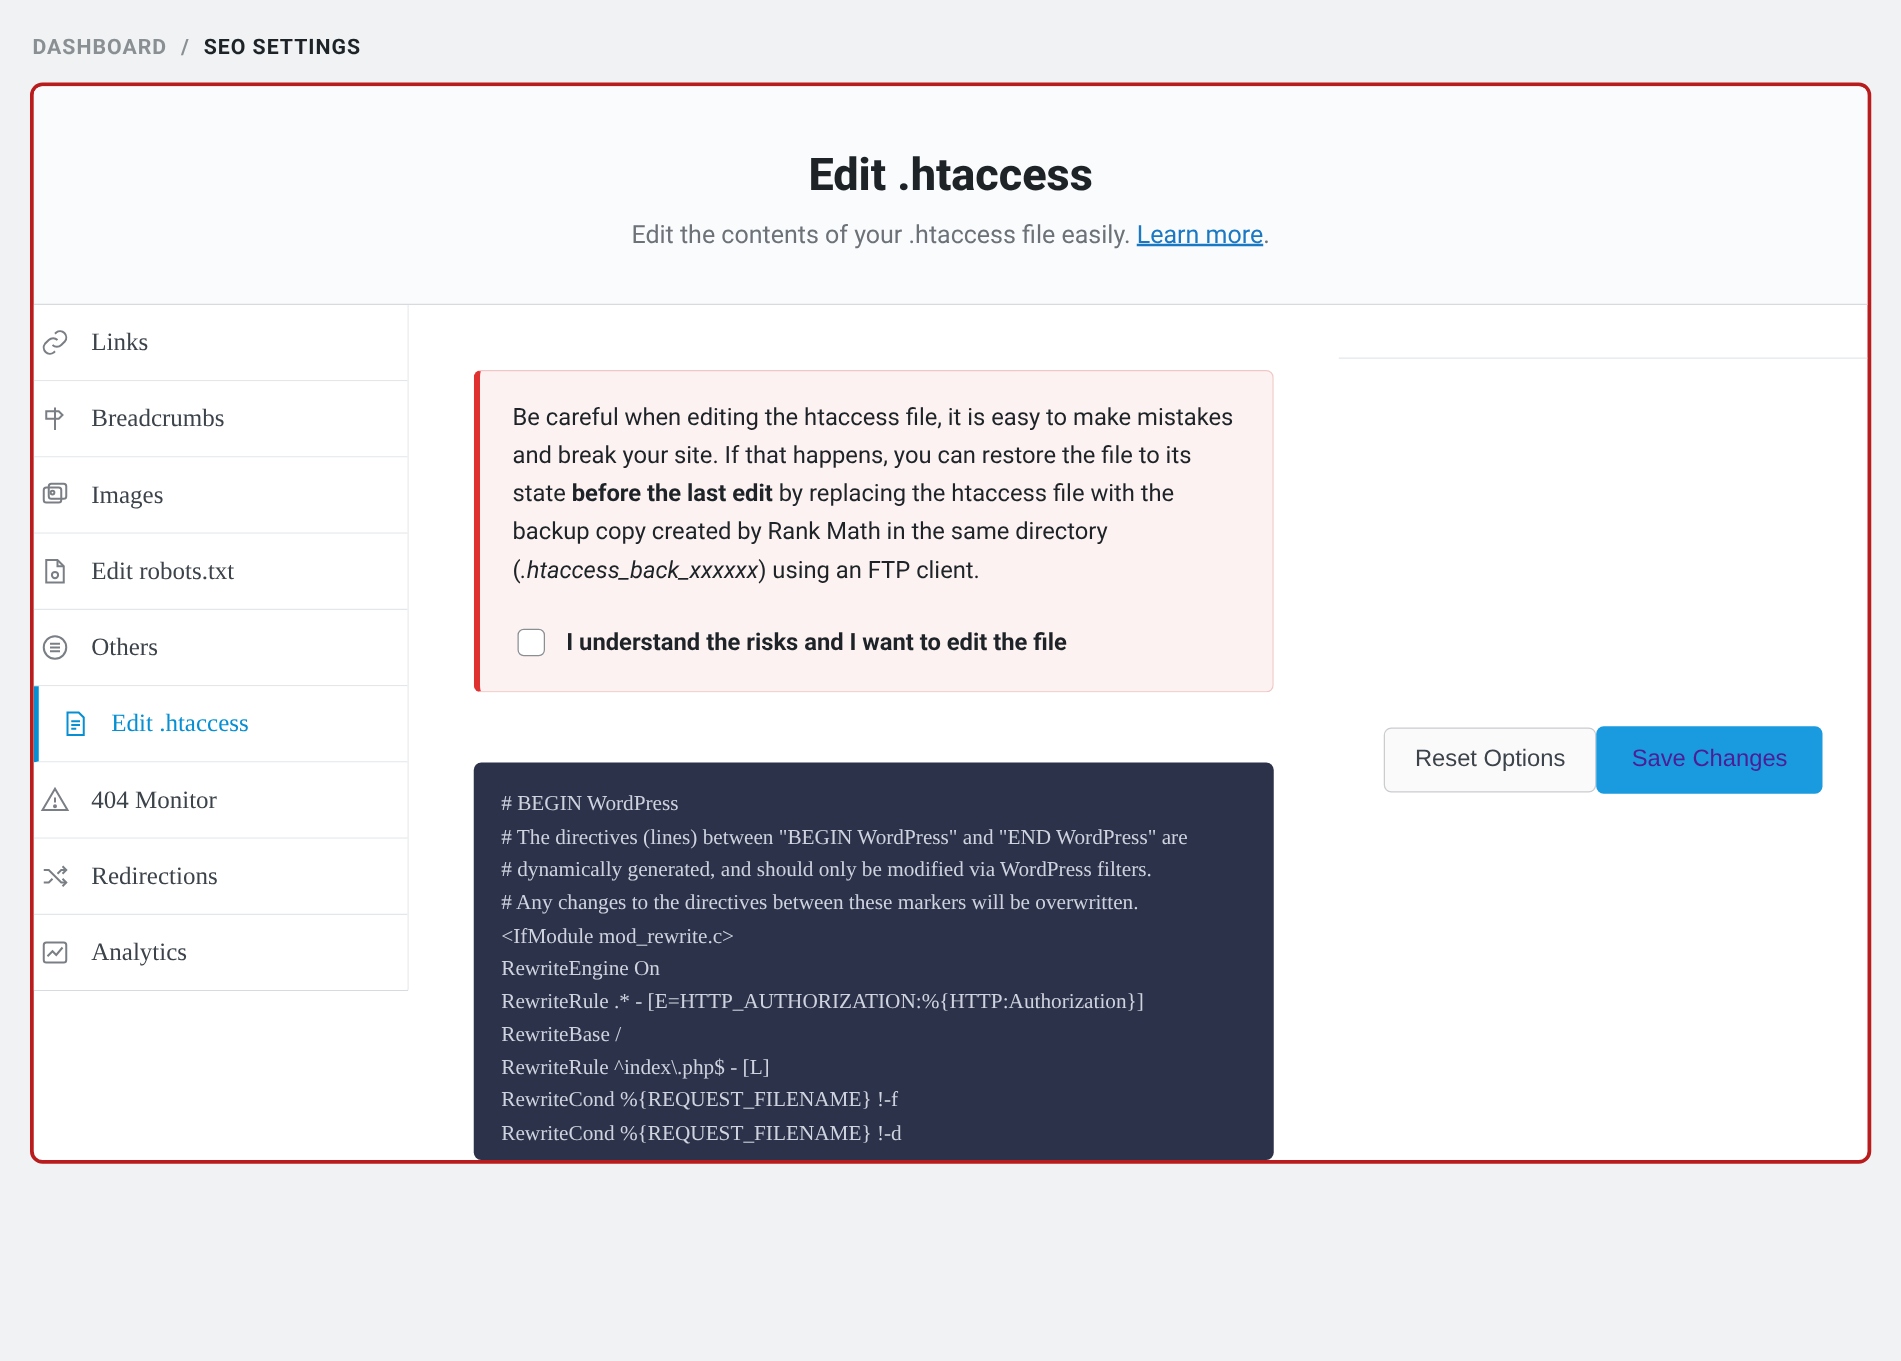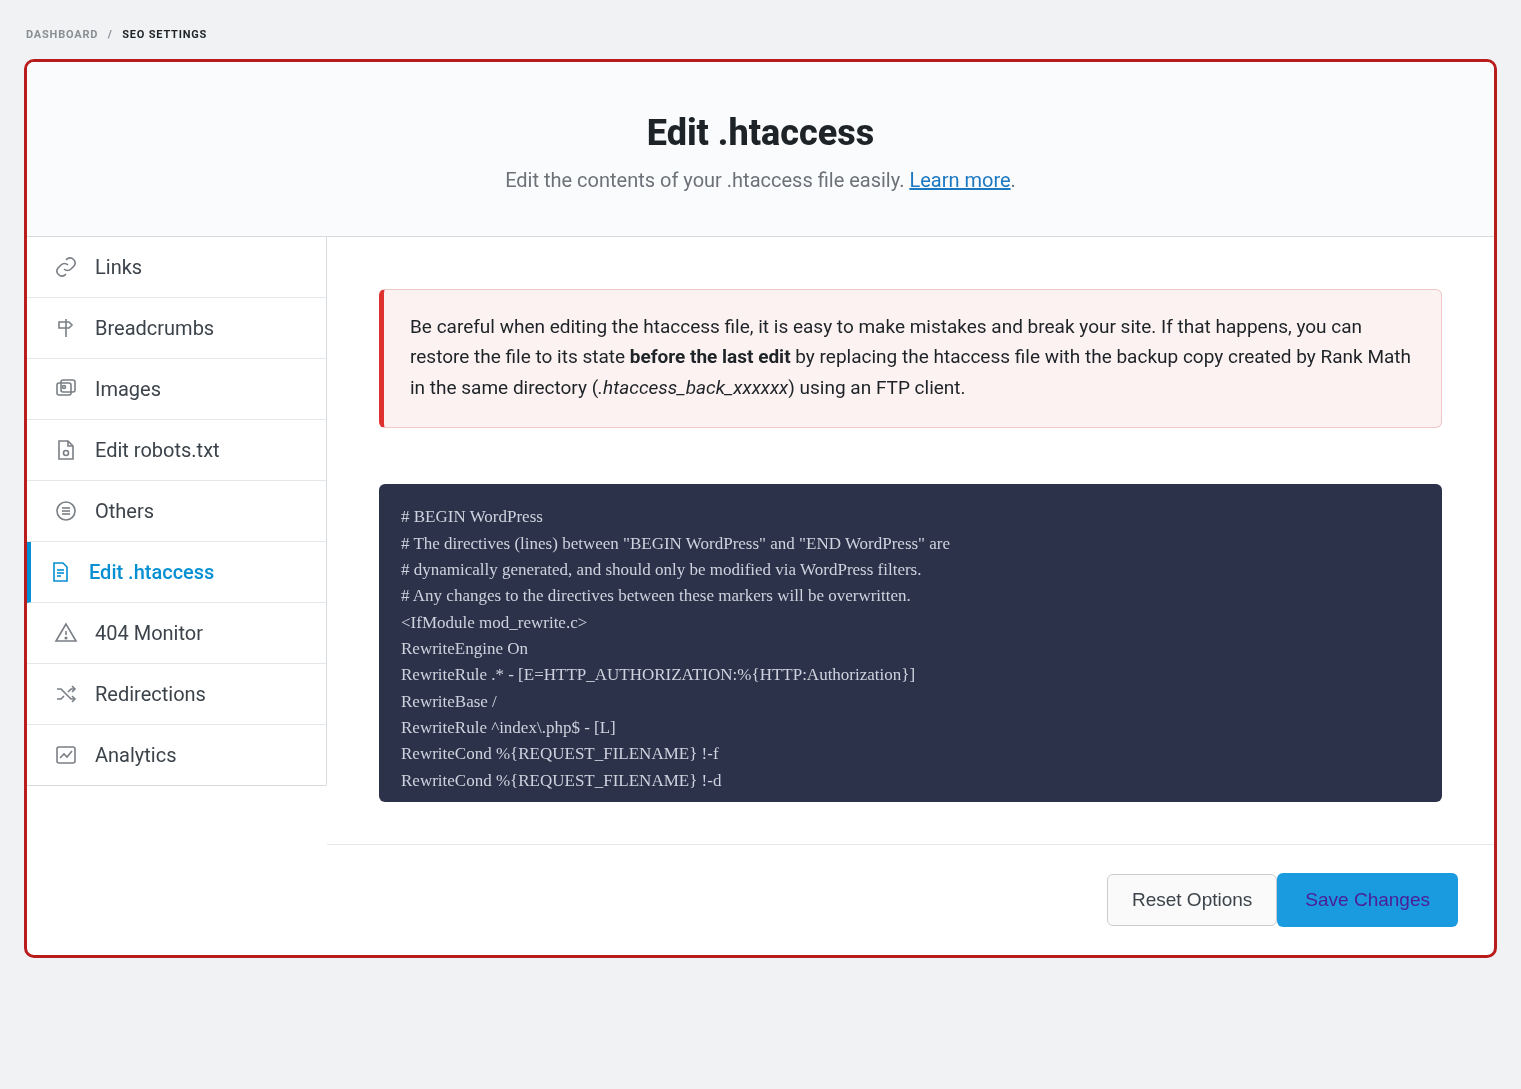--- a/index.html
+++ b/index.html
@@ -5,21 +5,21 @@
   * { box-sizing: border-box; }
   body {
     margin: 0;
     padding: 24px;
     background: #f0f2f3;
     font-family: -apple-system, BlinkMacSystemFont, "Segoe UI", Roboto, Helvetica, Arial, sans-serif;
     color: #1e1e1e;
     font-size: 16px;
   }
   .breadcrumb {
-    font-size: 11px;
+    font-size: 17px;
     font-weight: 700;
     letter-spacing: 0.8px;
     color: #8a8f94;
     margin: 4px 2px 18px;
   }
   .breadcrumb a { color: #8a8f94; text-decoration: none; }
   .breadcrumb .current { color: #1d2327; }
   .breadcrumb .sep { margin: 0 6px; color: #8a8f94; font-weight:700; }
   .panel {
     border: 3px solid #b91c1c;
@@ -57,42 +57,43 @@
     border-right: 1px solid #d7dbdf;
     background: #fafbfc;
     align-self: flex-start;
     border-bottom: 1px solid #d7dbdf;
     border-bottom-right-radius: 2px;
   }
   .side-item {
     display: flex;
     align-items: center;
     gap: 16px;
-    padding: 18px 26px;
+    padding: 18px 4px;
     font-size: 20px;
     color: #3c434a;
     border-bottom: 1px solid #e4e7ea;
     cursor: pointer;
     background: #fff;
+    font-family: Liberation Serif, serif;
   }
   .side-item:last-child { border-bottom: none; }
   .side-item.active {
     color: #068fd2;
     border-left: 4px solid #068fd2;
     padding-left: 16px;
     font-weight: 500;
     background:#fff;
   }
   .side-item .icon { width: 26px; display:flex; justify-content:center;}
   .side-item svg { width: 24px; height: 24px; stroke: #7a7f85; fill:none; stroke-width:1.6; }
   .side-item.active svg { stroke: #068fd2; }
   .content {
     flex: 1;
     display:flex;
-    flex-direction:column;
+    flex-direction:row;
   }
   .content-scroll {
     padding: 52px 52px 0 52px;
     flex:1;
   }
   .alert {
     border: 1px solid #f0c7c7;
     border-left: 5px solid #e03131;
     background: #fdf2f2;
     border-radius: 6px;
@@ -260,20 +261,24 @@
         <span>Analytics</span>
       </div>
     </div>
 
     <div class="content">
       <div class="content-scroll">
         <div class="alert">
           <div>
             <span>Be careful when editing the htaccess file, it is easy to make mistakes and break your site. If that happens, you can restore the file to its state </span><span class="bold">before the last edit</span><span> by replacing the htaccess file with the backup copy created by Rank Math in the same directory (</span><span class="italic">.htaccess_back_xxxxxx</span><span>) using an FTP client.</span>
           </div>
+          <div class="risk-row">
+            <input type="checkbox" id="risk" style="">
+            <label for="risk">I understand the risks and I want to edit the file</label>
+          </div>
         </div>
 
         <div class="code"># BEGIN WordPress
 # The directives (lines) between "BEGIN WordPress" and "END WordPress" are
 # dynamically generated, and should only be modified via WordPress filters.
 # Any changes to the directives between these markers will be overwritten.
 &lt;IfModule mod_rewrite.c&gt;
 RewriteEngine On
 RewriteRule .* - [E=HTTP_AUTHORIZATION:%{HTTP:Authorization}]
 RewriteBase /

